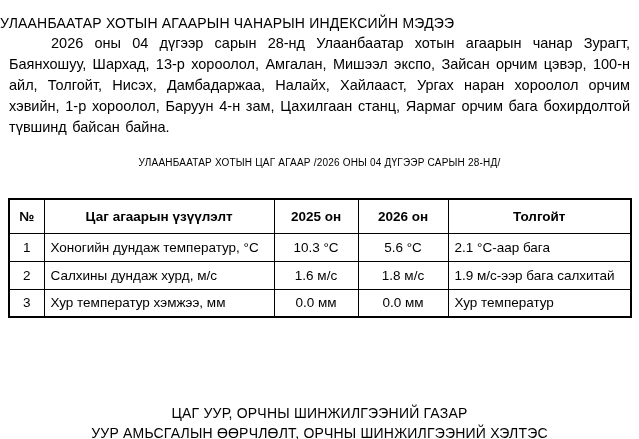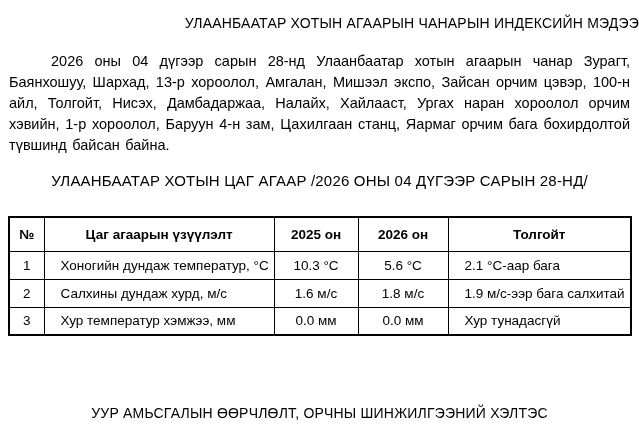--- a/index.html
+++ b/index.html
@@ -7,41 +7,40 @@
     width: 639px; height: 439px;
     background: #ffffff;
     color: #000000;
     font-family: "Liberation Sans", "DejaVu Sans", sans-serif;
     overflow: hidden;
   }
   .page { width: 639px; height: 439px; position: relative; }
 
   .doc-title {
     margin-top: 15px;
-    text-align: right;
+    text-align: left;
     font-size: 14px;
     line-height: 16px;
     font-weight: normal;
     letter-spacing: 0.2px;
-    padding-left: 32px;
   }
 
   .intro-paragraph {
-    margin: 20px 9px 0 9px;
+    margin: 2px 9px 0 9px;
     text-align: justify;
     text-indent: 42px;
     font-size: 14.5px;
     line-height: 21px;
     word-spacing: 1.5px;
   }
 
   .weather-heading {
     margin-top: 17px;
     text-align: center;
-    font-size: 15px;
+    font-size: 10px;
     line-height: 16px;
     font-weight: normal;
     letter-spacing: 0.2px;
   }
 
   table.weather-table {
     margin: 27px 0 0 8px;
     border-collapse: collapse;
     table-layout: fixed;
     width: 622px;
@@ -60,21 +59,21 @@
     height: 34px;
     text-align: center;
   }
   table.weather-table td { height: 28px; }
   .col-no    { width: 35px; }
   .col-ind   { width: 230px; }
   .col-y2025 { width: 84px; }
   .col-y2026 { width: 90px; }
   .col-note  { width: 183px; }
   td.cell-center { text-align: center; }
-  td.cell-left   { text-align: left; padding-left: 16px; }
+  td.cell-left   { text-align: left; padding-left: 6px; }
 
   .footer {
     position: absolute;
     left: 0; right: 0;
     top: 388px;
     text-align: center;
     font-size: 14px;
     line-height: 20px;
     letter-spacing: 0.2px;
   }
@@ -120,22 +119,23 @@
         <td class="cell-left">Салхины дундаж хурд, м/с</td>
         <td class="cell-center">1.6 м/с</td>
         <td class="cell-center">1.8 м/с</td>
         <td class="cell-left">1.9 м/с-ээр бага салхитай</td>
       </tr>
       <tr>
         <td class="cell-center">3</td>
         <td class="cell-left">Хур температур хэмжээ, мм</td>
         <td class="cell-center">0.0 мм</td>
         <td class="cell-center">0.0 мм</td>
-        <td class="cell-left">Хур тунадасгүй</td>
+        <td class="cell-left">Хур температур</td>
       </tr>
     </tbody>
   </table>
 
   <div class="footer">
+    <div>ЦАГ УУР, ОРЧНЫ ШИНЖИЛГЭЭНИЙ ГАЗАР</div>
     <div>УУР АМЬСГАЛЫН ӨӨРЧЛӨЛТ, ОРЧНЫ ШИНЖИЛГЭЭНИЙ ХЭЛТЭС</div>
   </div>
 
 </div>
 
 </body></html>

